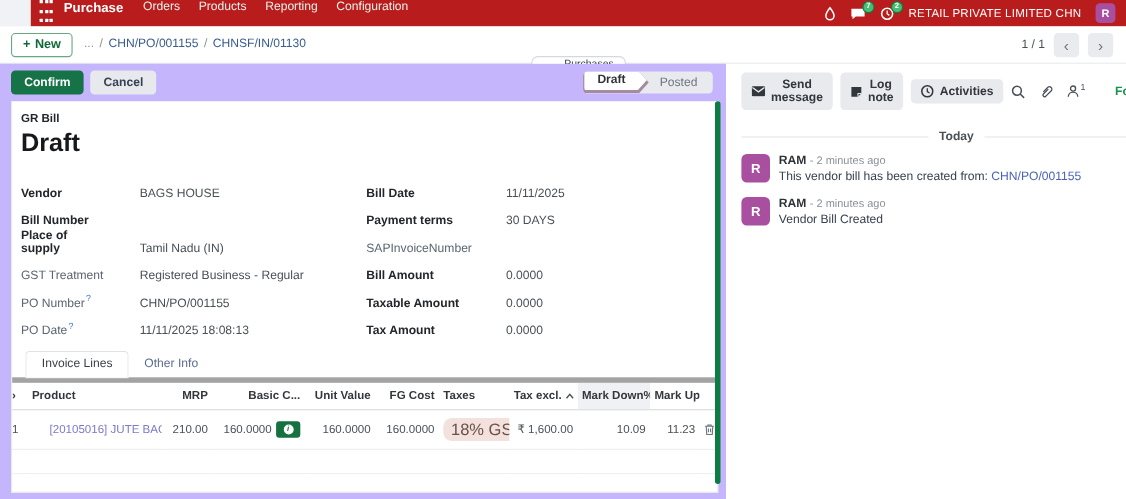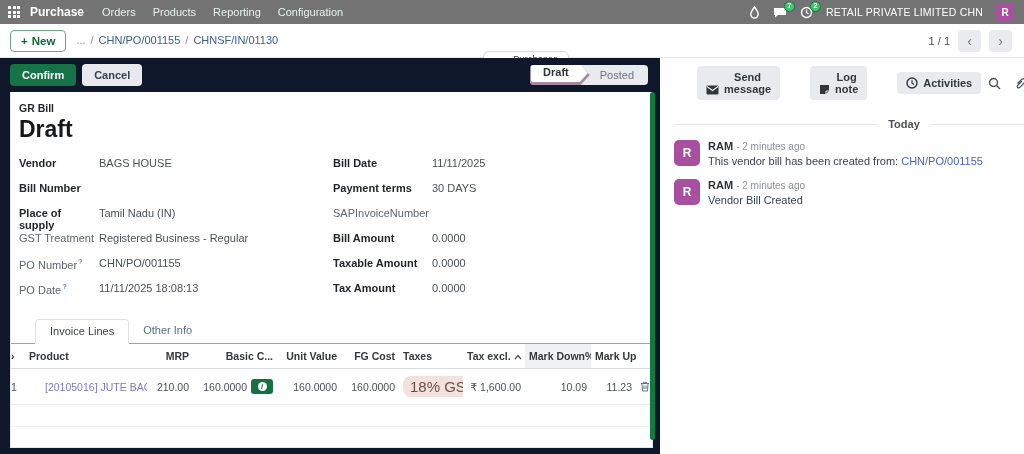--- a/index.html
+++ b/index.html
@@ -1,21 +1,21 @@
 <!DOCTYPE html>
 <html><head>
 <meta charset="utf-8">
 <style>
   * { margin:0; padding:0; box-sizing:border-box; }
   html,body { width:1024px; height:454px; overflow:hidden; }
   body { font-family:"Liberation Sans","DejaVu Sans",sans-serif; font-size:11px; color:#374151; background:#f0f2f6; }
   .app { position:relative; width:1024px; height:454px; background:#f0f2f6; }
 
   
-  .navbar { height:24px; background:#737373; display:flex; align-items:center; padding:0 10px 0 8px; color:#fff; }
+  .navbar { height:24px; background:#b91c1c; display:flex; padding:0 10px 0 8px; color:#fff;margin-left:28px; }
   .nav-grid { display:grid; grid-template-columns:repeat(3,3px); grid-gap:1.5px; margin-right:10px; cursor:pointer; }
   .nav-grid i { width:3px; height:3px; background:#fff; border-radius:0.5px; }
   .nav-app { font-weight:700; font-size:12px; margin-right:18px; }
   .nav-menu { display:flex; gap:17px; font-size:11px; color:#e7f3ec; }
   .nav-menu span { cursor:pointer; }
   .nav-right { margin-left:auto; display:flex; align-items:center; gap:13px; }
   .nav-ico { position:relative; display:inline-flex; align-items:center; }
   .nav-badge { position:absolute; top:-5px; right:-8px; background:#49bd72; color:#fff; border:1.5px solid #0b7c3f; border-radius:7px; font-size:7px; font-weight:700; min-width:11px; height:11px; line-height:8px; text-align:center; padding:0 1px; }
   .nav-company { font-size:10.5px; color:#fff; letter-spacing:.2px; }
   .nav-avatar { width:18px; height:18px; border-radius:4px; background:#a84f9f; color:#fff; font-size:10px; font-weight:700; display:flex; align-items:center; justify-content:center; cursor:pointer; }
@@ -29,45 +29,45 @@
   .crumb-line2 { font-size:11px; color:#343a40; display:flex; gap:5px; align-items:center; }
   .gear { color:#52585e; font-size:10px; cursor:pointer; }
   .stat-btn { position:absolute; left:483px; top:27px; display:flex; align-items:center; gap:6px; background:#fff; border:1px solid #d5d8dd; border-radius:6px; padding:2px 10px 2px 8px; cursor:pointer; }
   .stat-txt { display:flex; flex-direction:column; line-height:1.15; font-size:9.5px; color:#343a40; }
   .pager { margin-left:auto; display:flex; align-items:center; gap:8px; }
   .pager-val { font-size:11px; color:#495057; }
   .pager-btn { width:23px; height:22px; background:#e9ebee; border-radius:4px; color:#6c757d; font-size:14px; display:flex; align-items:center; justify-content:center; cursor:pointer; }
 
   
   .main { position:absolute; top:58px; left:0; right:0; bottom:0; display:flex; }
-  .left-pane { width:784px; background:#0f172a; position:relative; }
+  .left-pane { width:784px; background:#c4b5fd; position:relative; }
   .action-row { height:34px; display:flex; align-items:center; padding:0 12px 0 10px; }
   .btn-confirm { background:#157347; color:#fff; font-weight:700; font-size:11px; border:none; border-radius:4px; padding:5px 12px; cursor:pointer; }
   .btn-cancel { background:#e7e9ed; color:#374151; font-weight:700; font-size:11px; border:none; border-radius:4px; padding:5px 12px; margin-left:6px; cursor:pointer; }
   .statusbar { margin-left:auto; display:flex; align-items:stretch; background:#e8eaed; border-radius:4px; overflow:hidden; font-size:11px; }
   .st-draft-wrap { background:#a58ba0; clip-path:polygon(0 0,calc(100% - 9px) 0,100% 50%,calc(100% - 9px) 100%,0 100%); border-radius:3px 0 0 3px; padding:1px; cursor:pointer; }
   .st-draft { background:#fff; clip-path:polygon(0 0,calc(100% - 9px) 0,100% 50%,calc(100% - 9px) 100%,0 100%); padding:4px 20px 4px 12px; font-weight:700; color:#2f3338; border-radius:2px 0 0 2px; }
   .st-posted { padding:4px 14px 4px 10px; color:#6e757d; display:flex; align-items:center; cursor:pointer; }
 
   .sheet { margin:0 7px 0 10px; height:356px; background:#fff; border:1px solid #e6e8eb; border-top:none; overflow:hidden; position:relative; }
   .doc-type { font-size:10.5px; font-weight:700; color:#23272b; margin:10px 0 2px 8px; }
   .state-h1 { font-size:23px; font-weight:700; color:#16181b; margin:0 0 14px 8px; }
 
   .fields { display:flex; padding-left:8px; }
   .fcol { display:flex; flex-direction:column; }
   .fcol.left { width:314px; }
   .fcol.right { width:300px; }
-  .frow { display:flex; align-items:flex-start; height:25px; }
+  .frow { display:flex; align-items:flex-end; height:25px;gap:28px; }
   .flabel { width:76px; font-weight:700; color:#23272b; flex:none; }
   .fcol.right .flabel { width:95px; }
   .frow.muted .flabel { font-weight:400; color:#5b6570; }
   .fvalue { color:#495057; padding-left:4px; }
   .help-sup { color:#3b74c9; font-size:8px; vertical-align:super; margin-left:1px; }
 
-  .tabs { display:flex; align-items:flex-start; border-bottom:1px solid #a3a3a3; margin-top:12px; padding-left:24px; }
+  .tabs { display:flex; align-items:center; border-bottom:5px solid #a3a3a3; margin-top:12px; padding-left:12px; }
   .tab { font-size:11px; padding:5px 14px 6px; cursor:pointer; }
   .tab.active { background:#fff; border:1px solid #dee2e6; border-bottom:1px solid #fff; border-radius:4px 4px 0 0; color:#3a3f45; margin-bottom:-1px; font-weight:400; }
   .tab.inactive { color:#5c6c91; }
 
   table.lines { width:641px; border-collapse:collapse; table-layout:fixed; font-size:10.5px; }
   table.lines th { font-weight:700; color:#34383c; padding:6px 4px; white-space:nowrap; overflow:hidden; border-bottom:1px solid #d8dbdf; text-align:right; }
   table.lines th.l { text-align:left; }
   table.lines td { padding:7px 4px; white-space:nowrap; overflow:hidden; border-bottom:1px solid #eceef1; text-align:right; color:#495057; }
   table.lines td.l { text-align:left; }
   .col-handle { width:14px; } .col-product { width:122px; } .col-mrp { width:46px; }
@@ -82,21 +82,21 @@
   .info-dot { width:9px; height:9px; background:#fff; border-radius:50%; color:#15713f; font-size:7px; font-weight:700; line-height:9px; text-align:center; font-style:italic; }
   .tax-pill { display:inline-block; background:#f3e1dd; color:#6b5049; border-radius:8px; padding:2px 7px; font-size:15px; }
   .sort-caret { display:inline-block; vertical-align:middle; margin-left:3px; color:#495057; }
   tr.empty-row td { height:22px; padding:0; border-bottom:1px solid #eef0f3; }
 
   .divider-bar { position:absolute; left:650px; top:34px; width:5px; height:348px; background:#0c7c40; border-radius:3px; cursor:col-resize; }
 
   
   .chatter { flex:1; background:#fff; display:flex; flex-direction:column; padding:8px 14px 0 14px; }
   .chat-toolbar { display:flex; align-items:center; gap:7px; }
-  .chat-btn { display:inline-flex; align-items:flex-end; gap:5px; background:#e9eaee; border:none; border-radius:4px; padding:5px 9px; font-size:11px; font-weight:700; color:#32373d; cursor:pointer;margin-left:23px; }
+  .chat-btn { display:inline-flex; align-items:center; gap:5px; background:#e9eaee; border:none; border-radius:4px; padding:5px 9px; font-size:11px; font-weight:700; color:#32373d; cursor:pointer; }
   .chat-icons { margin-left:auto; display:flex; align-items:center; gap:13px; color:#495057; }
   .chat-icons .ic { cursor:pointer; display:inline-flex; align-items:flex-start; }
   .follower-sup { font-size:8px; margin-left:1px; margin-top:-2px; color:#495057; }
   .following { margin-left:14px; color:#15934f; font-weight:700; font-size:11px; cursor:pointer; }
   .day-divider { display:flex; align-items:center; gap:10px; margin:18px 0 10px; }
   .day-divider:before, .day-divider:after { content:""; flex:1; height:1px; background:#e4e6e9; }
   .day-label { font-size:11px; font-weight:700; color:#4a5056; }
   .msg { display:flex; gap:8px; margin-bottom:12px; }
   .msg-avatar { width:26px; height:26px; border-radius:5px; background:#a84f9f; color:#fff; font-weight:700; font-size:12px; display:flex; align-items:center; justify-content:center; flex:none; cursor:pointer; }
   .msg-head { font-size:11px; }

